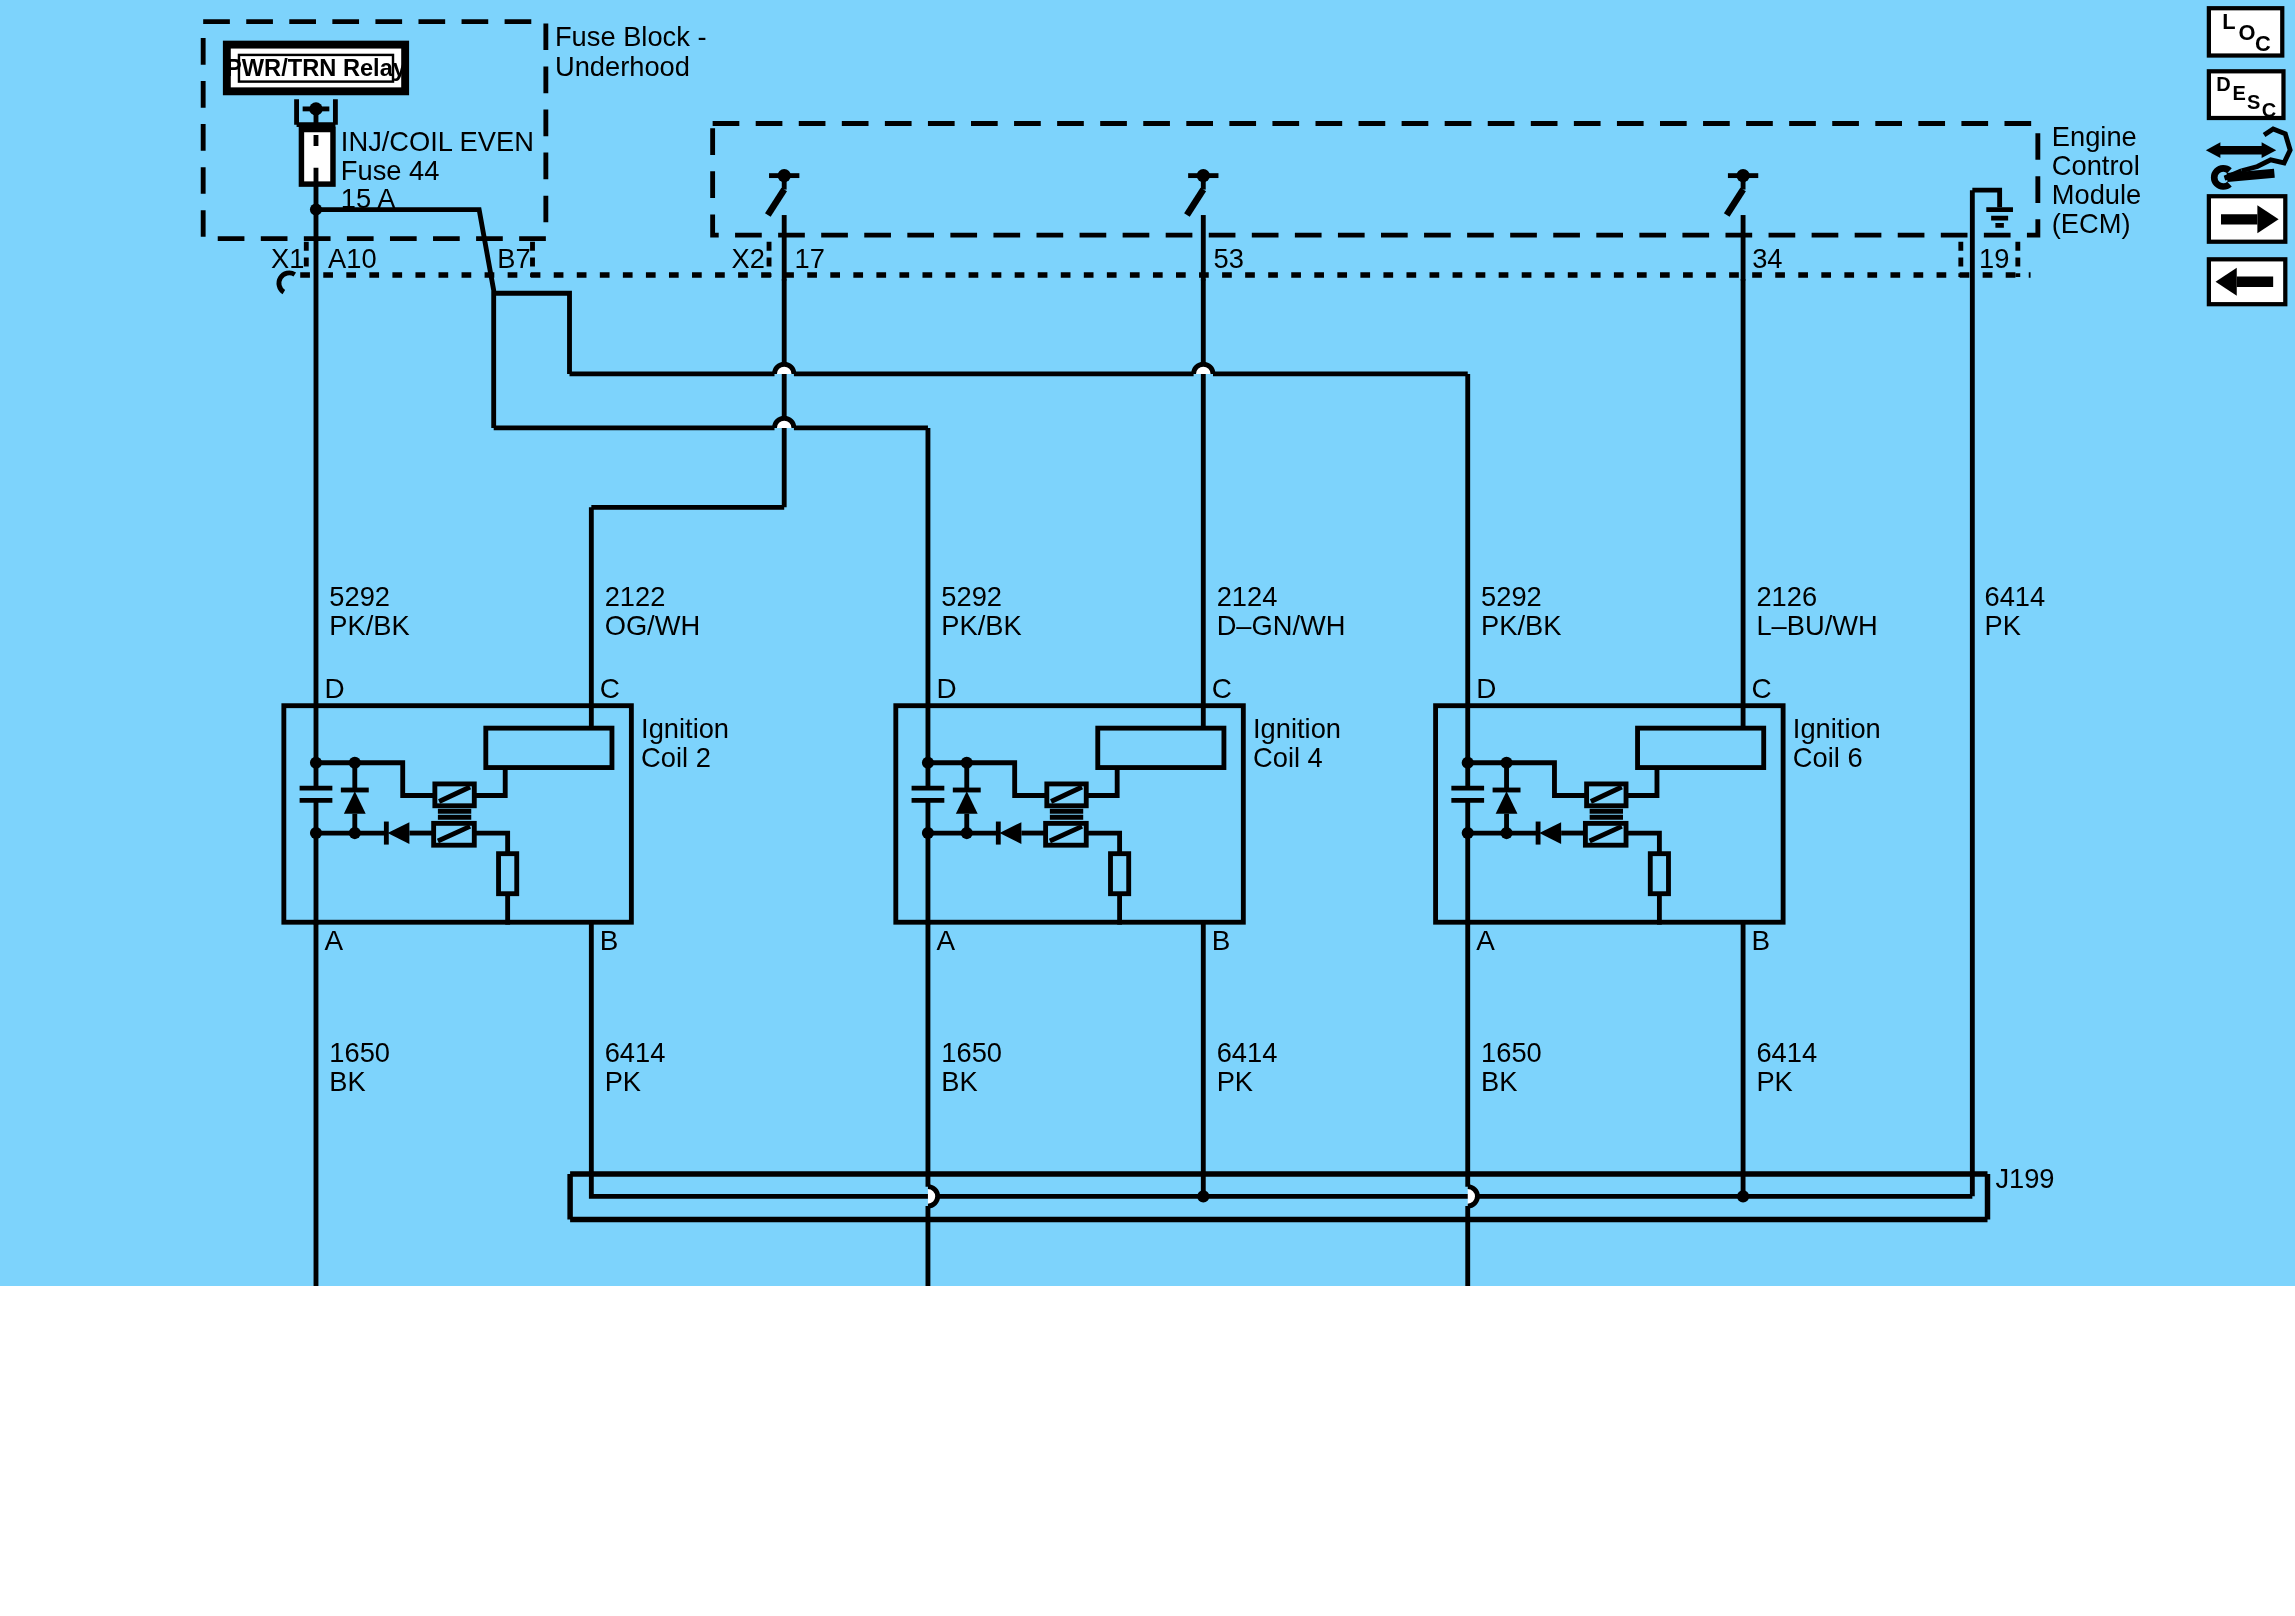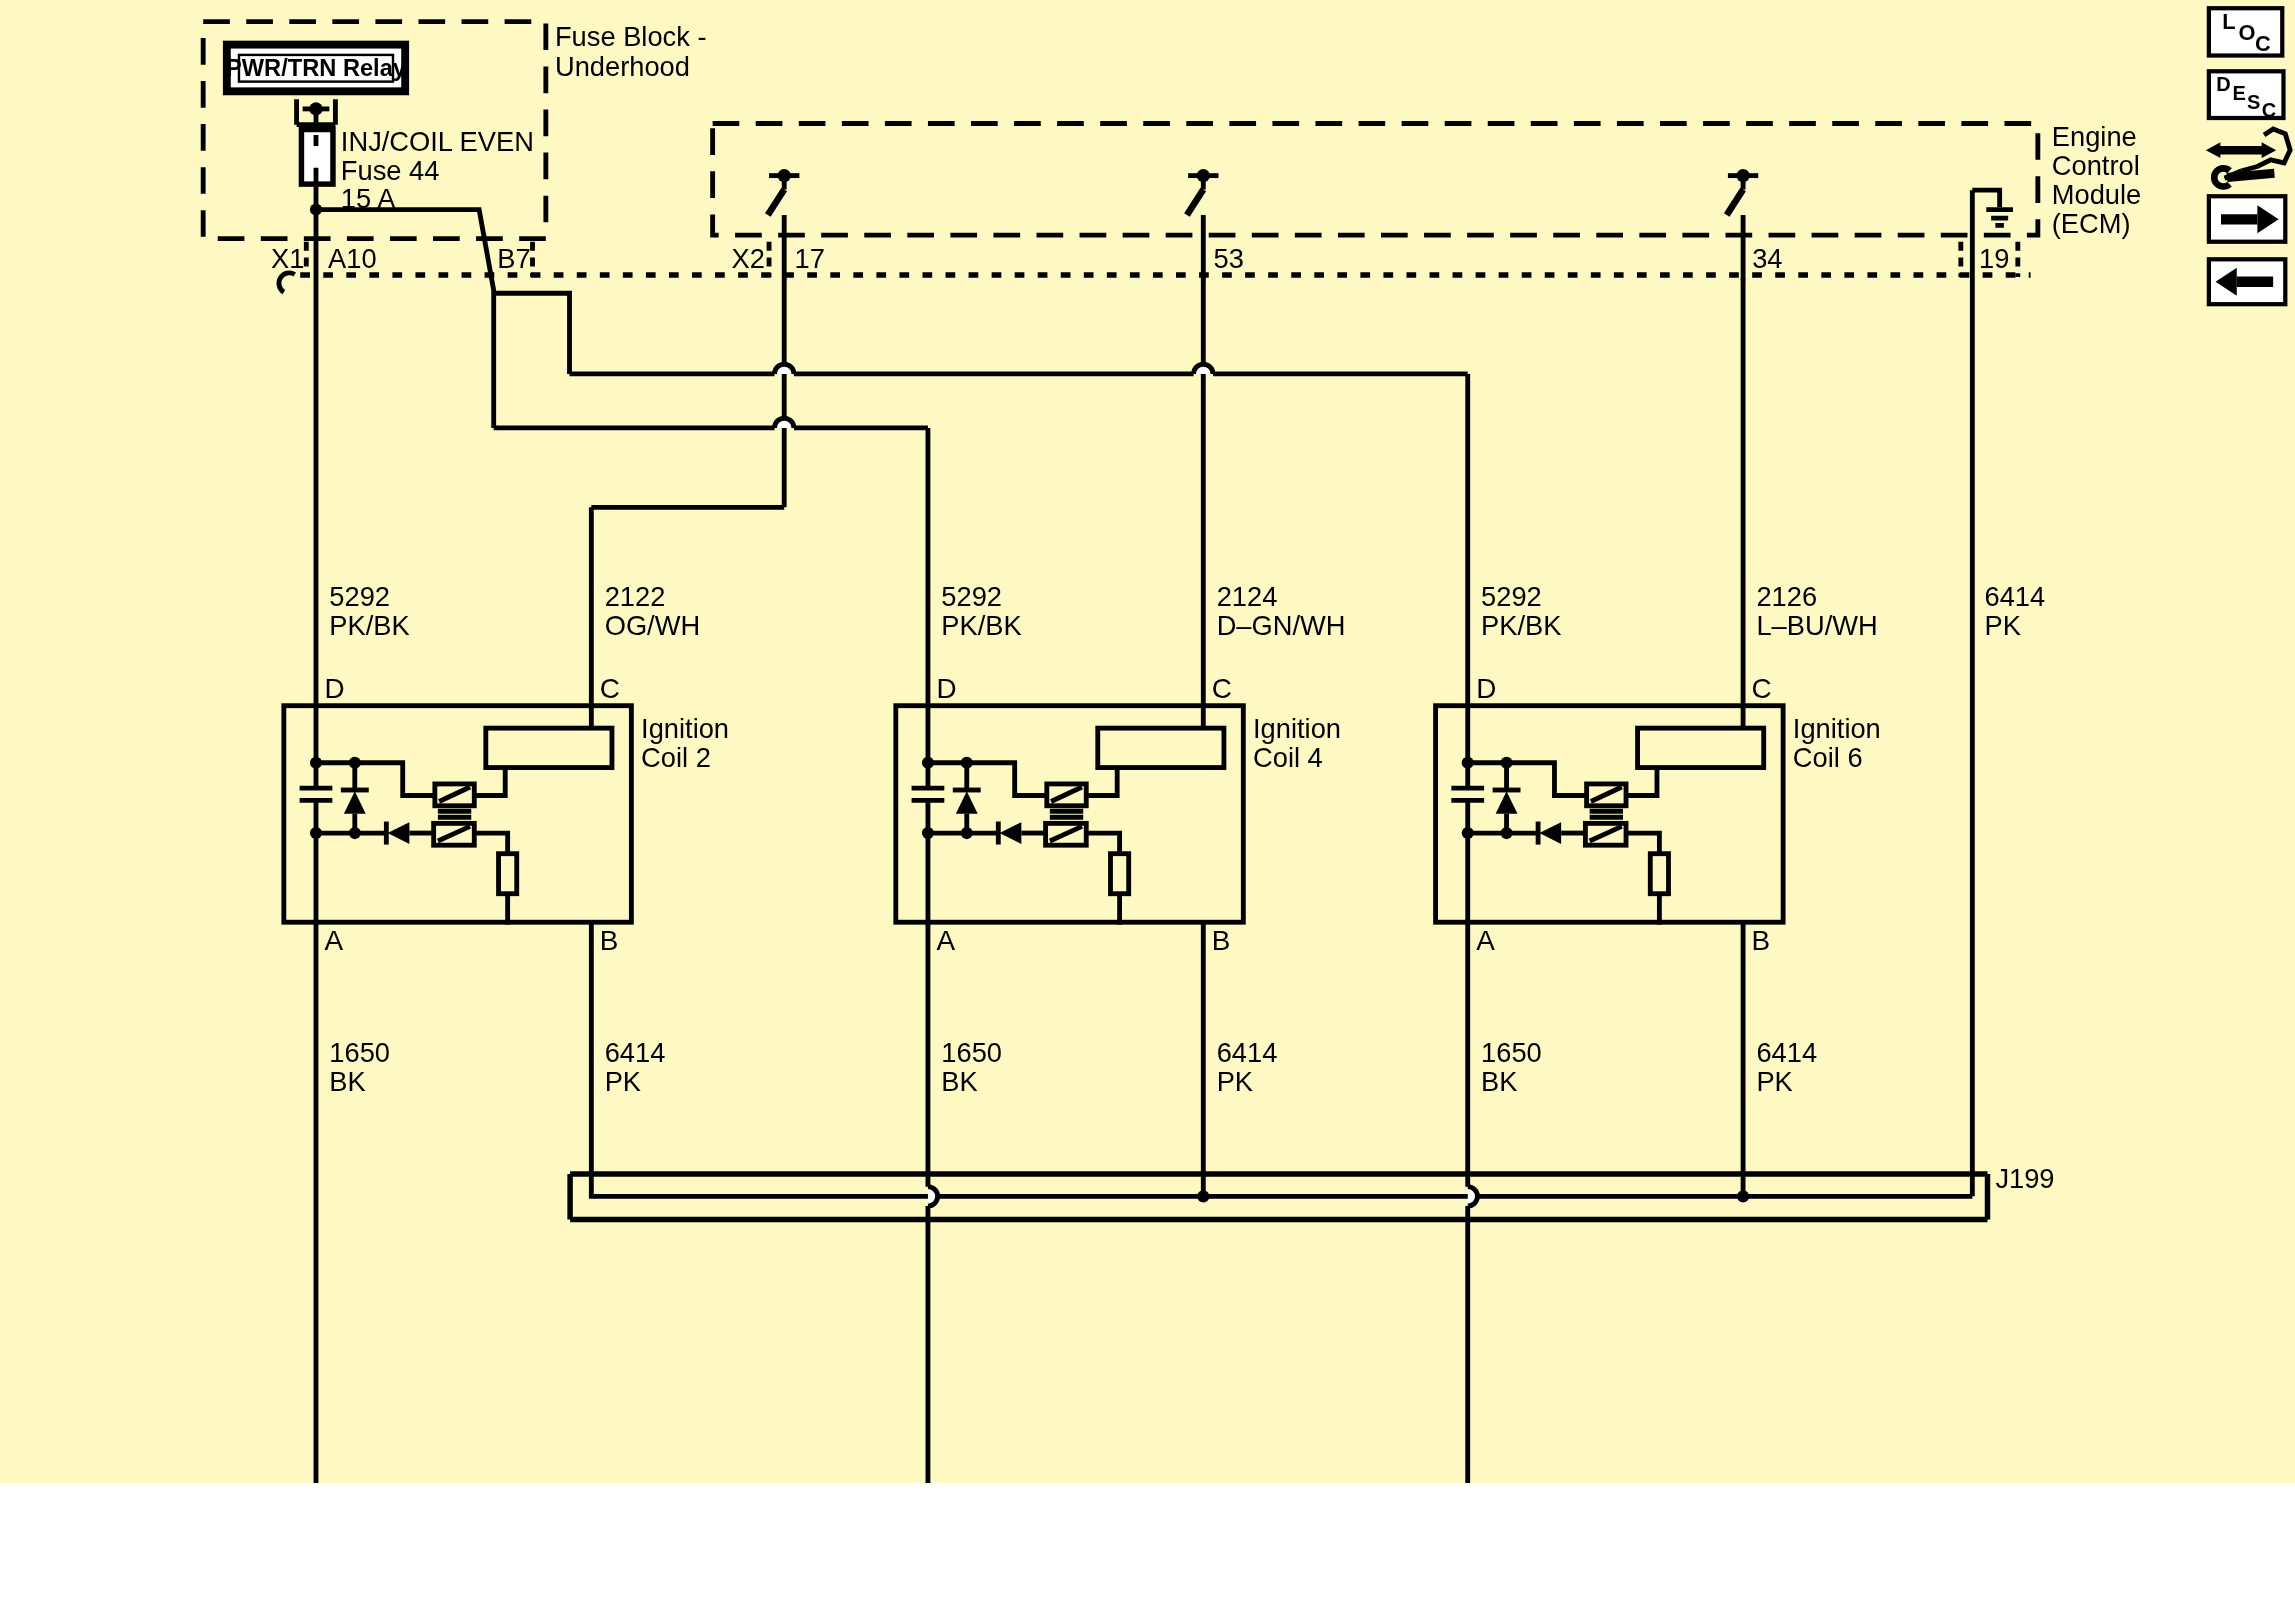--- a/index.html
+++ b/index.html
@@ -1,16 +1,16 @@
 <!DOCTYPE html>
 <html style="font-size:9.7px"><head>
 <meta charset="utf-8">
 <style>
   html,body{margin:0;padding:0;background:#fff;}
-  .stage{position:relative;width:2295px;height:1483px;background:#fef9c3;overflow:hidden;}
+  .stage{position:relative;width:2295px;height:1286px;background:#7dd3fc;overflow:hidden;}
   svg{position:absolute;left:0;top:0;}
   text{font-family:"Liberation Sans", sans-serif;fill:#000;}
   .lbl{font-size:45px;}
   .pin{font-size:46px;}
   .cap{font-size:45px;}
   .relaytxt{font-size:39px;font-weight:600;}
   .btnletter{font-size:36px;font-weight:bold;}
   .wire{stroke:#000;stroke-width:8;fill:none;}
   .wire10{stroke:#000;stroke-width:11;fill:none;}
   .hop{fill:#fff;stroke:#000;stroke-width:8;}

